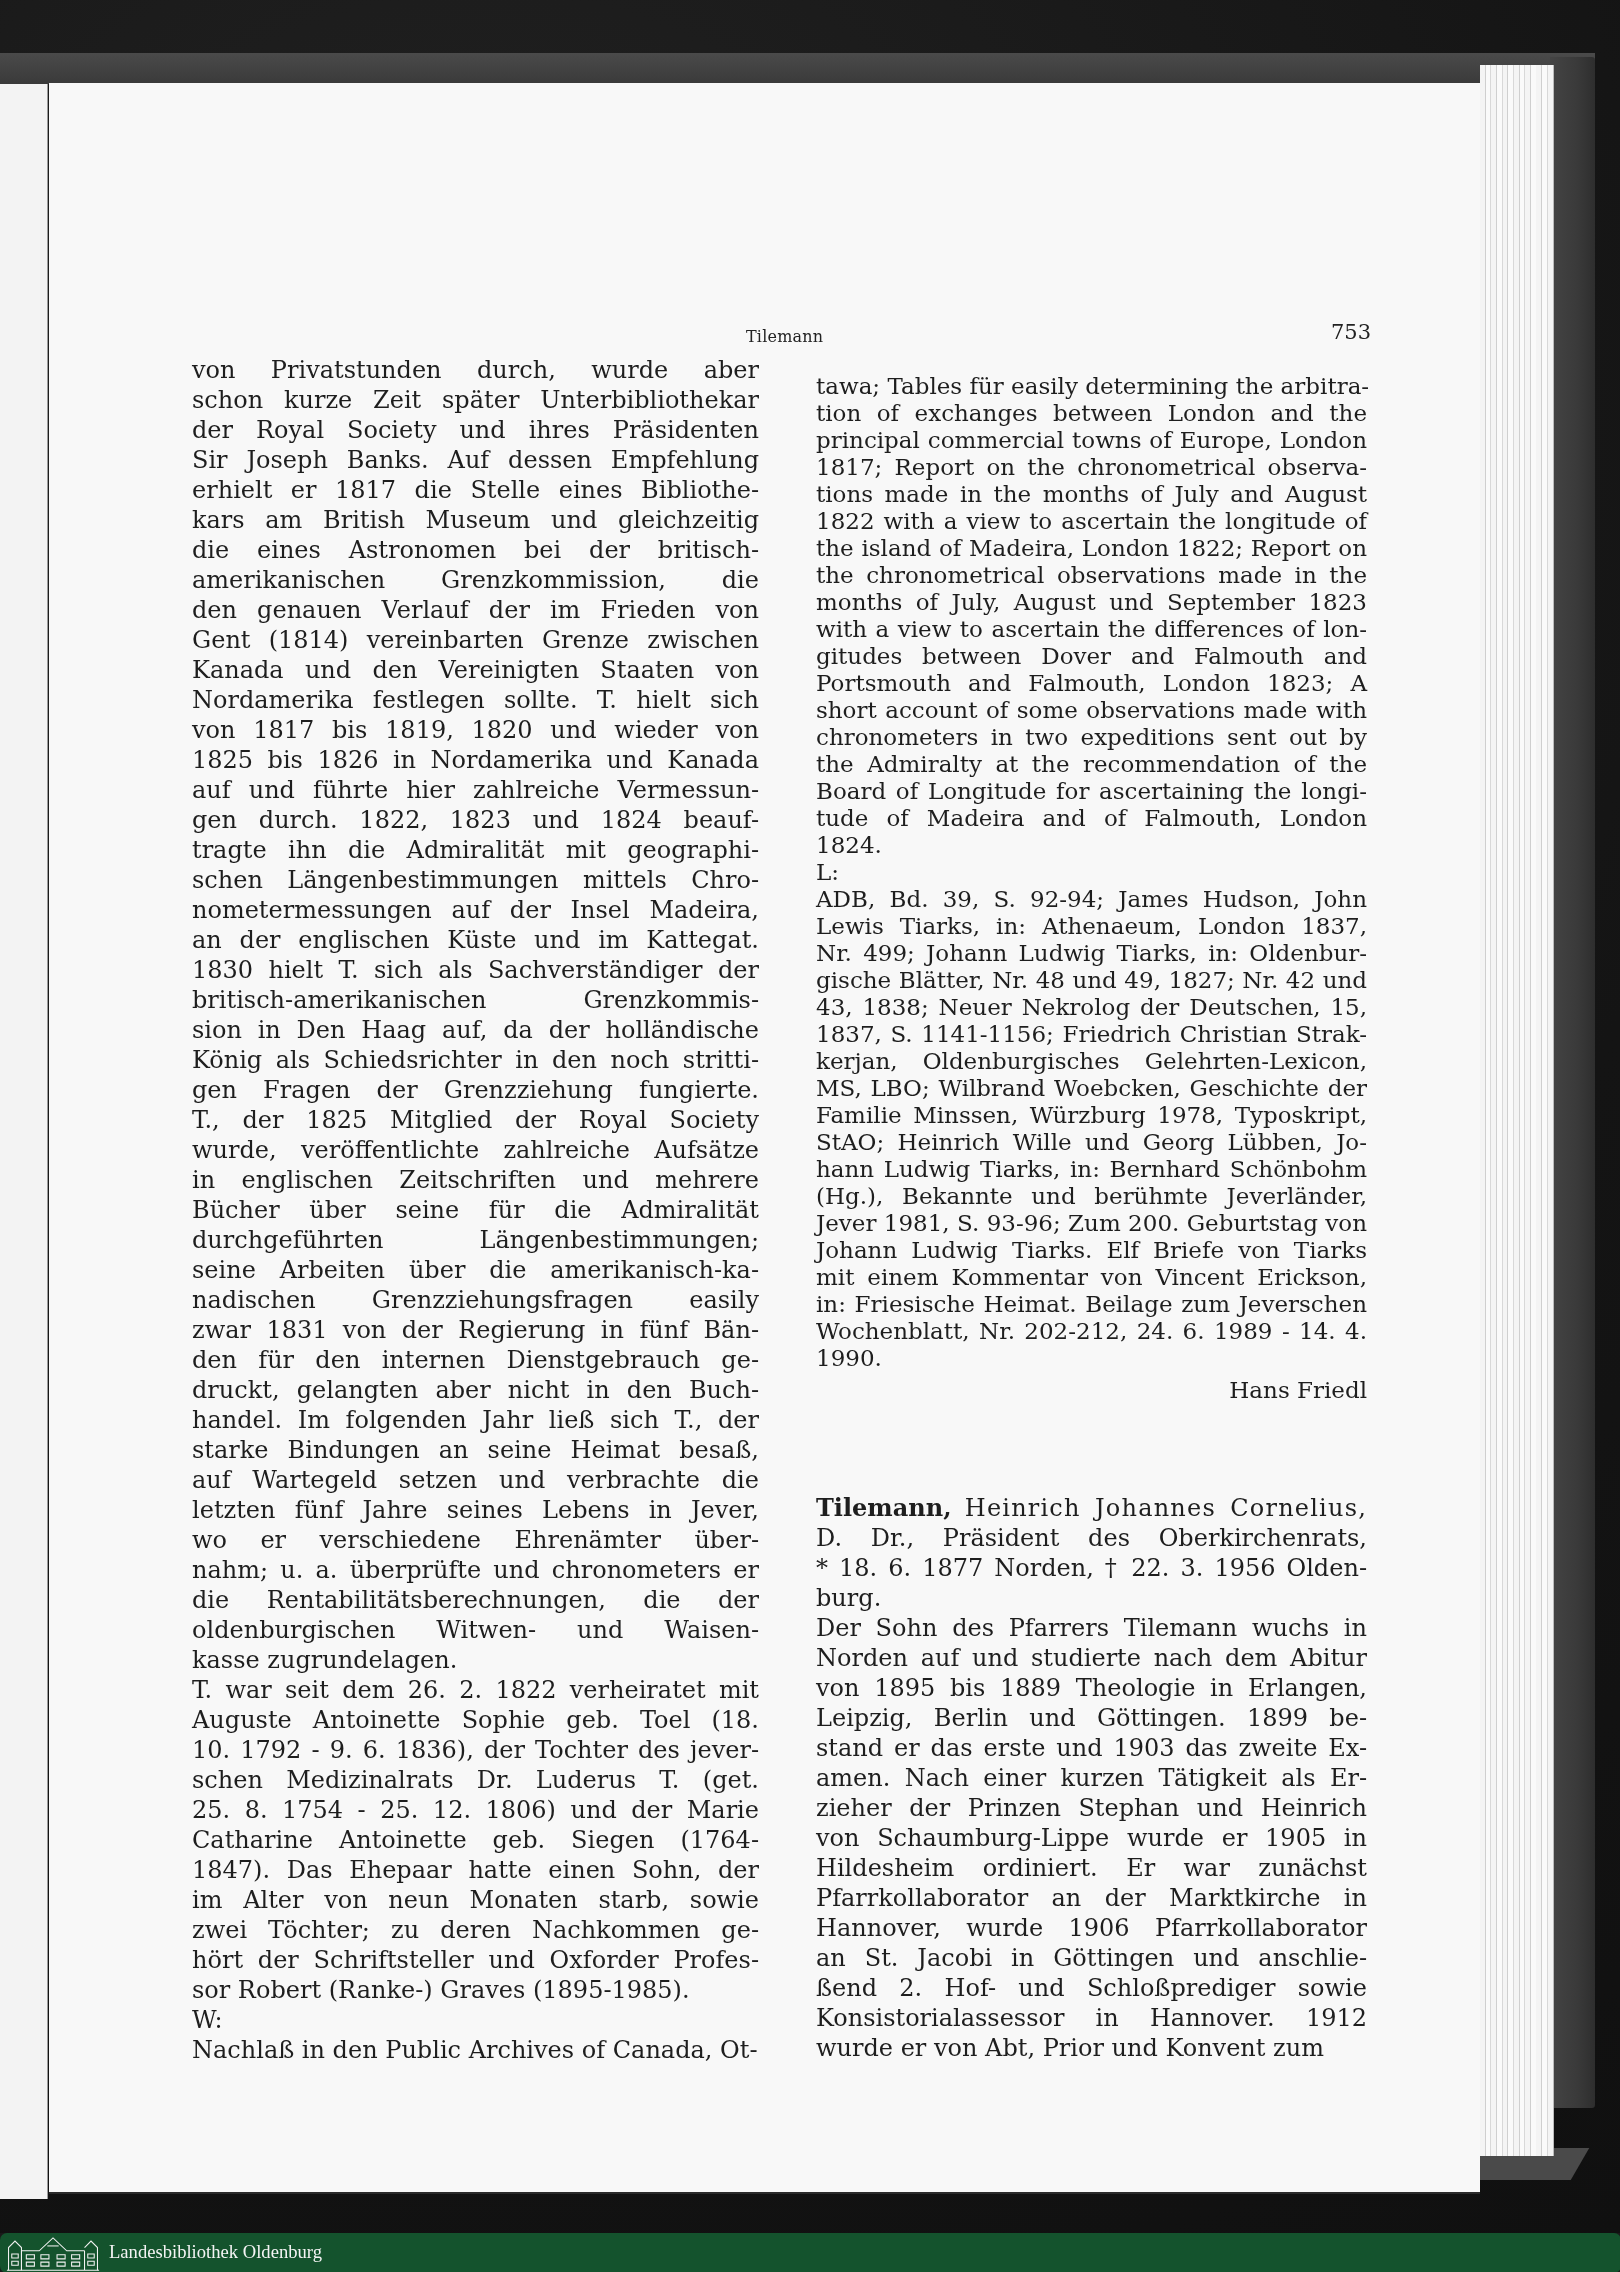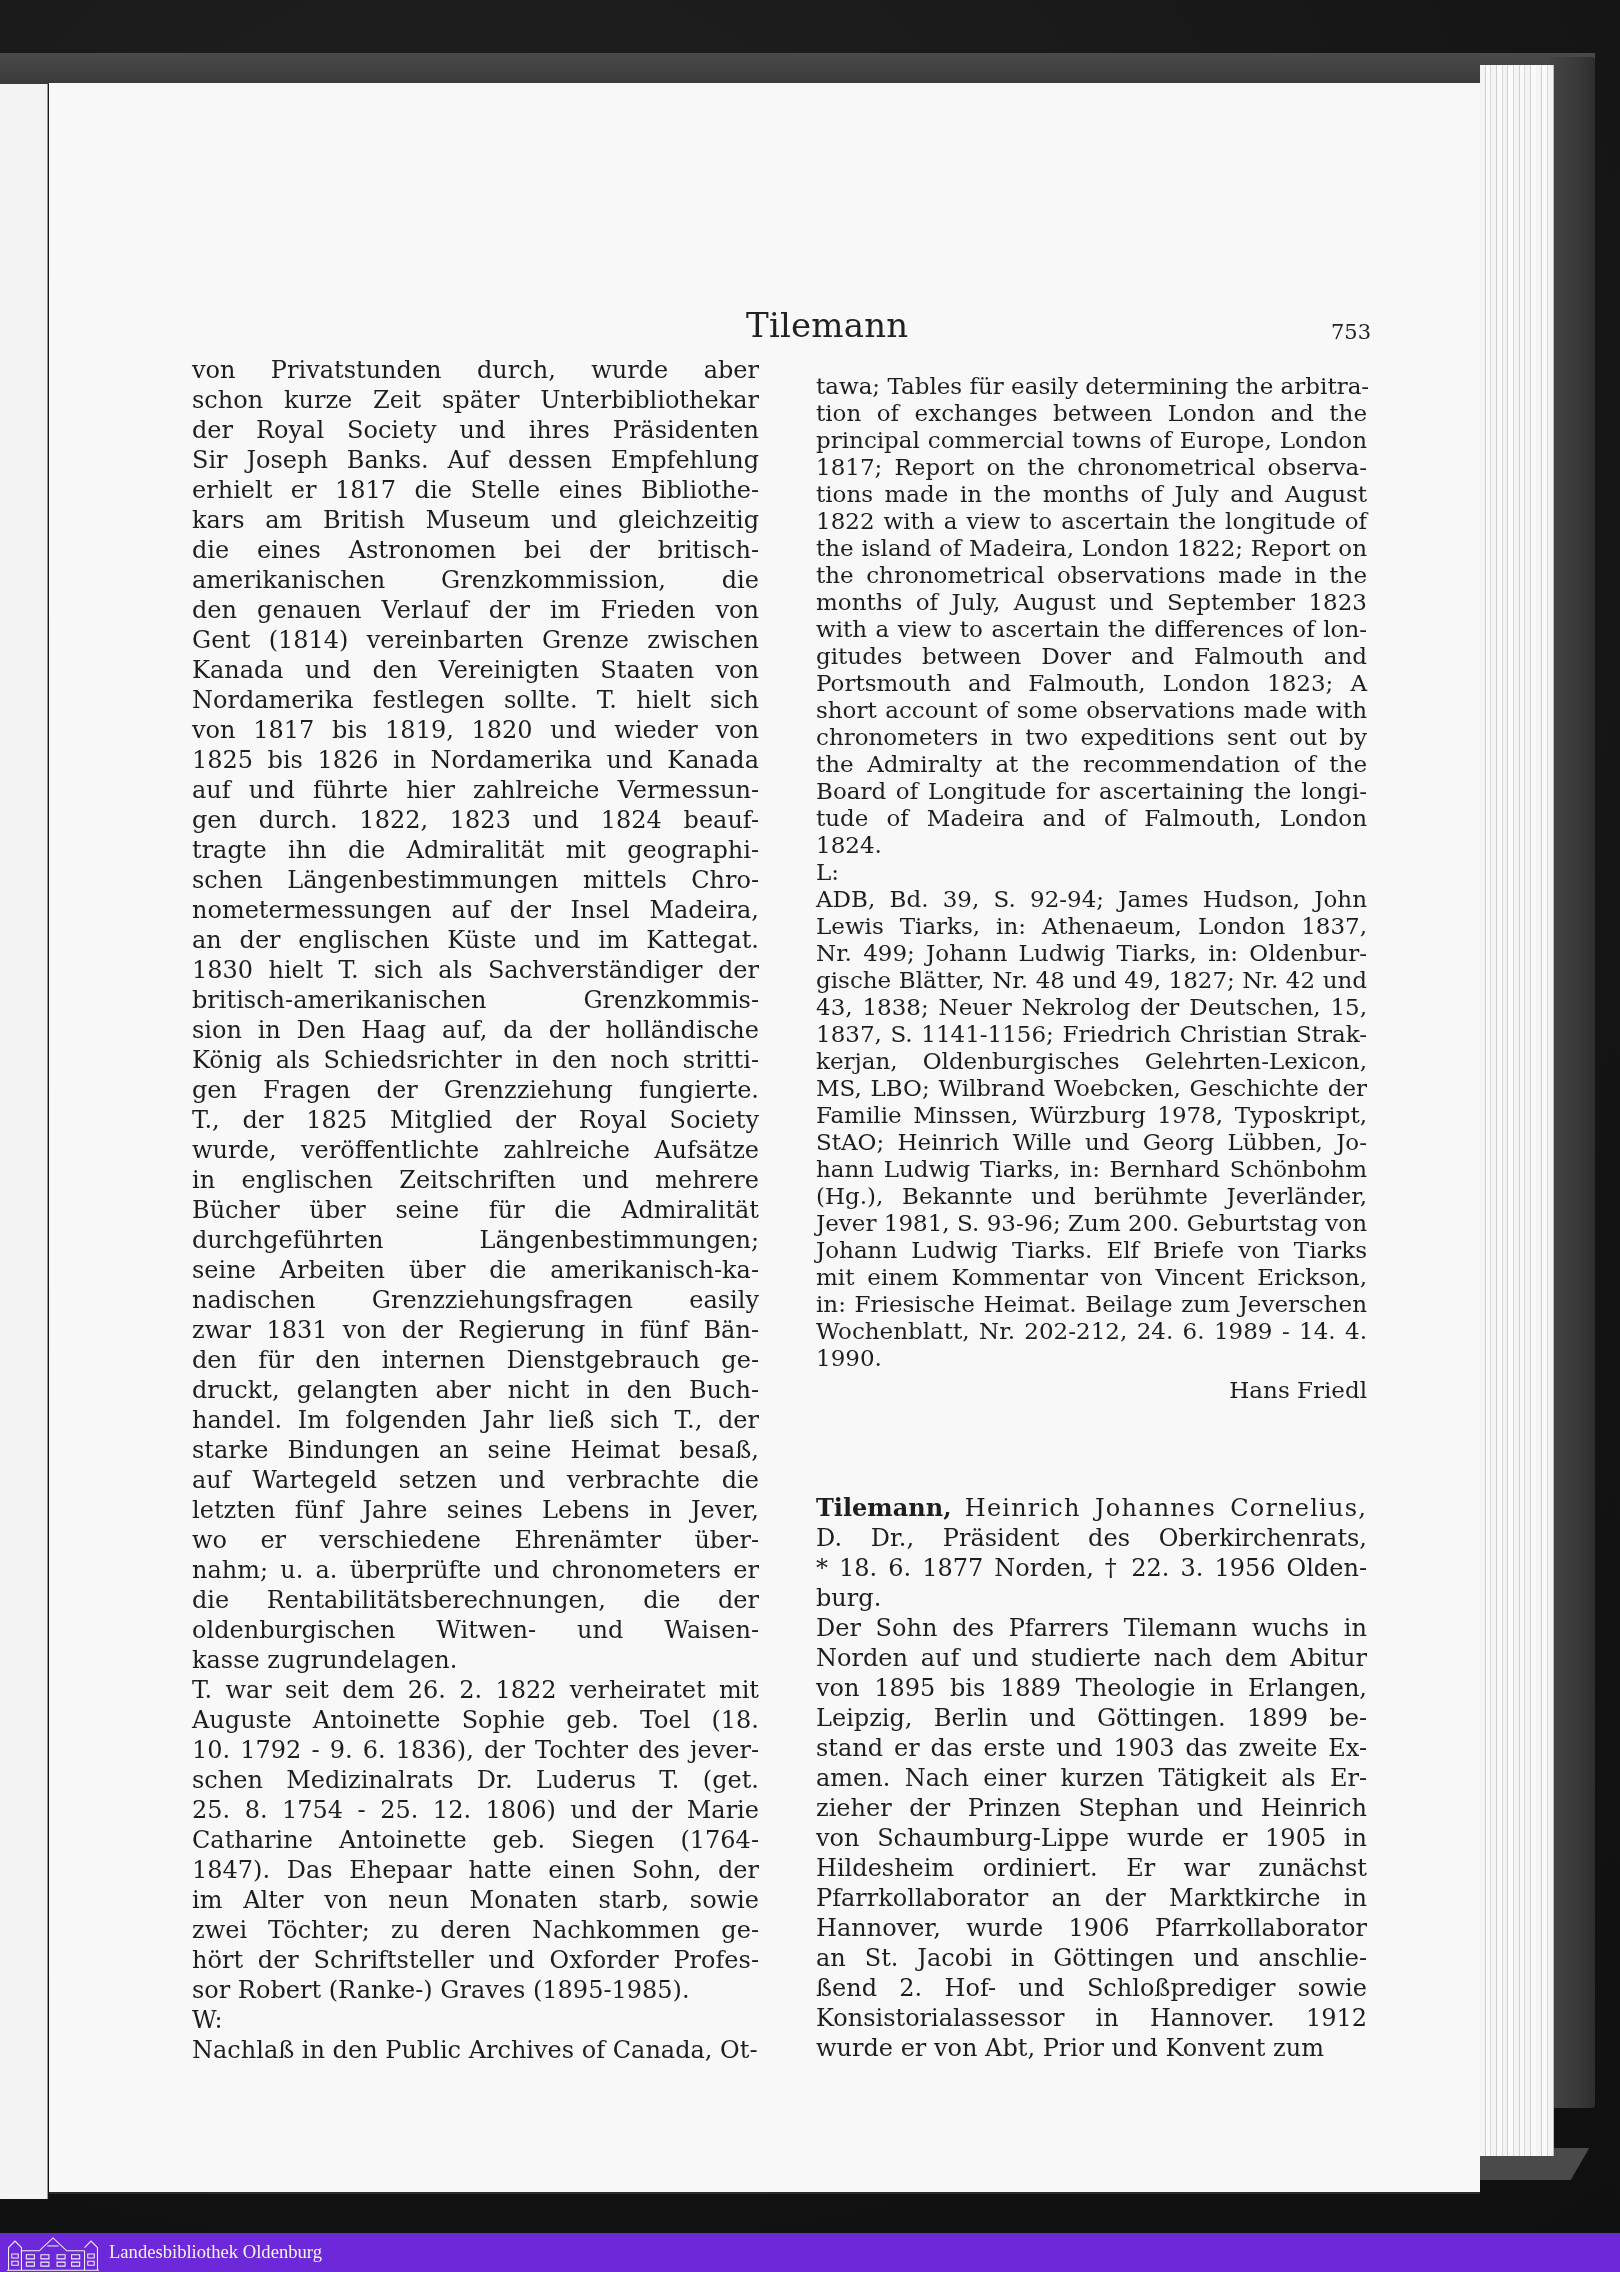--- a/index.html
+++ b/index.html
@@ -40,22 +40,22 @@
     background: #f3f3f3;
     border-right: 1.6px solid #9a9a9a;
   }
   
   .page {
     position: absolute; left: 49px; top: 83px; width: 1431px; height: 2109px;
     background: #f8f8f8;
     border-bottom: 2.4px solid #2a2a2a;
   }
   .running-head {
-    position: absolute; left: 697px; top: 222px;
-    font-size: 34px; color: #222; letter-spacing: 0.2px;
+    position: absolute; left: 697px; top: 244px;
+    font-size: 16px; color: #222; letter-spacing: 0.2px;
   }
   .page-number {
     position: absolute; left: 1282px; top: 237px;
     font-size: 21px; color: #222;
   }
   .col {
     position: absolute; font-size: 24px; line-height: 30px; color: #1e1e1e;
   }
   .col-left  { left: 143px; top: 272px; width: 567px; }
   .col-right { left: 767px; top: 290px; width: 551px; }
@@ -67,21 +67,22 @@
   .line.right { text-align: center; text-align-last: right; }
   .col-right .line { font-size: 23px; line-height: 27px; height: 27px; }
   .col-right .line.bio { font-size: 24px; line-height: 30px; height: 30px; }
   .gap-big { display: block; height: 89px; }
   .headword { font-weight: bold; }
   .spaced { letter-spacing: 1.2px; margin-top: 9px; }
 
   
   .footer {
     position: absolute; left: 0; top: 2233px; width: 1621px; height: 40px;
-    background: #6d28d9;
+    background: #14532d;
+    border-radius: 7px;
   }
   .footer-logo {
     position: absolute; left: 4.9px; top: 2; width: 96px; height: 38px;
   }
   .footer-text {
     position: absolute; left: 109px; top: 8px;
     font-family: "Liberation Serif", serif; font-size: 18.6px; color: #f4f4f4;
   }
 </style>
 </head>

